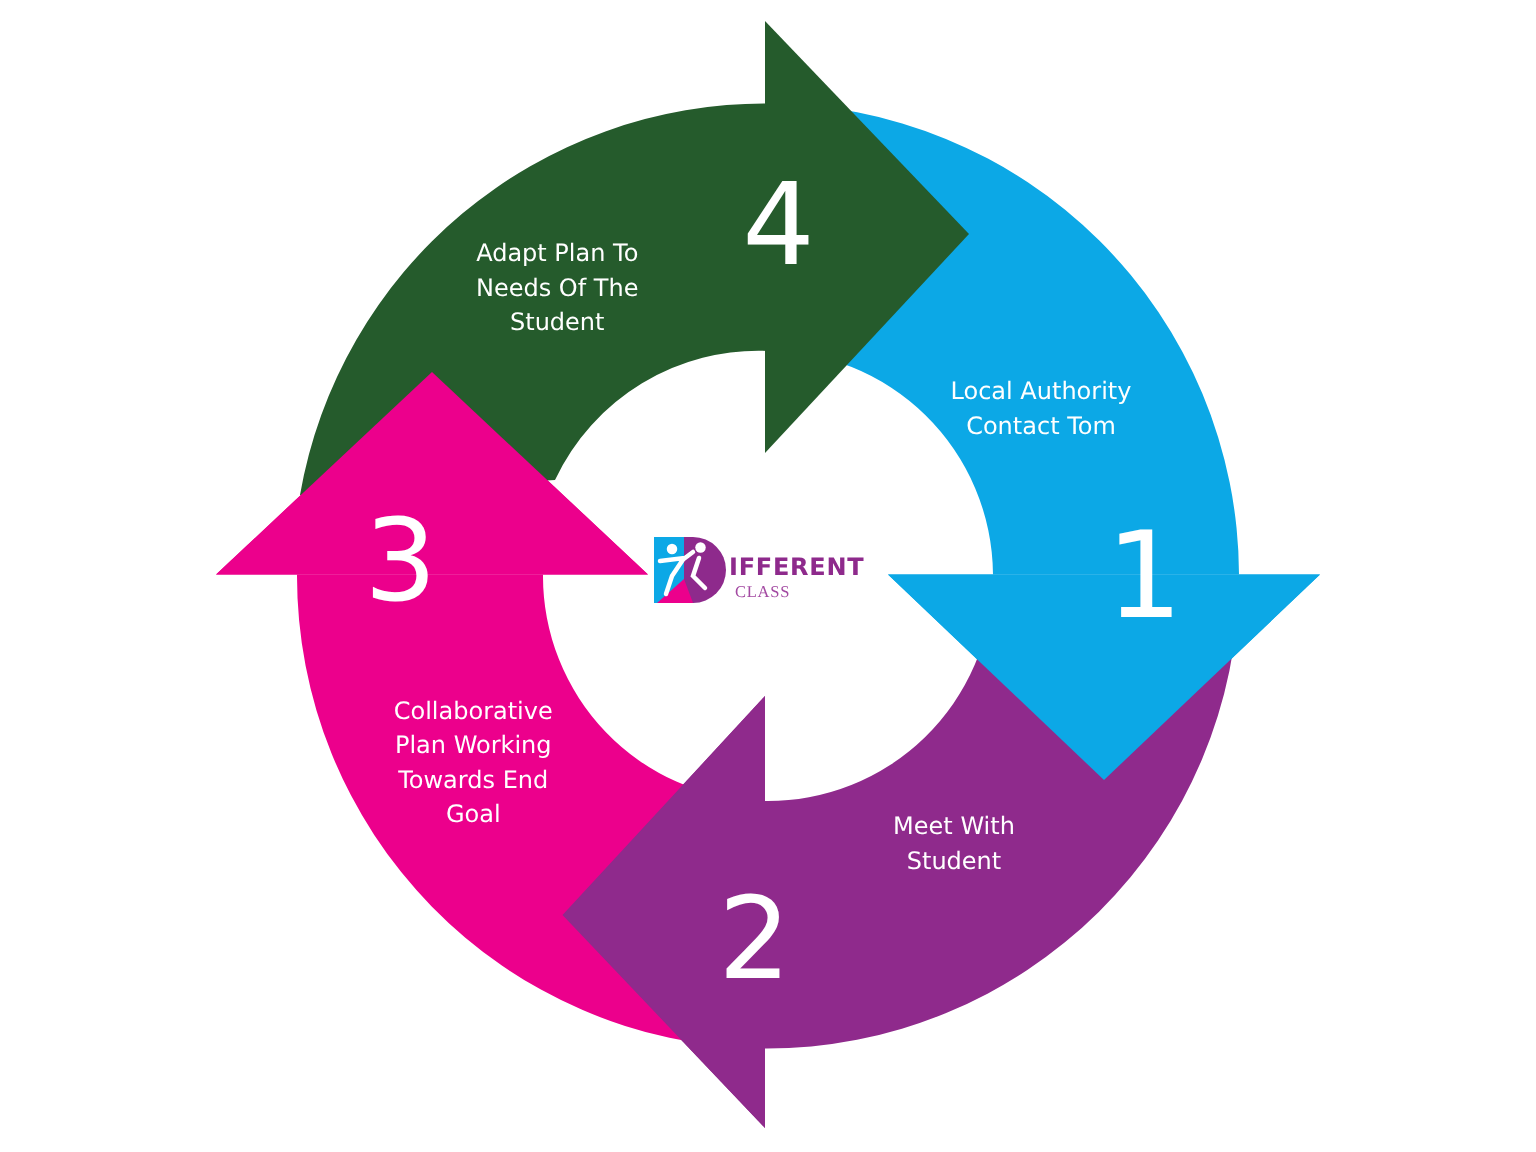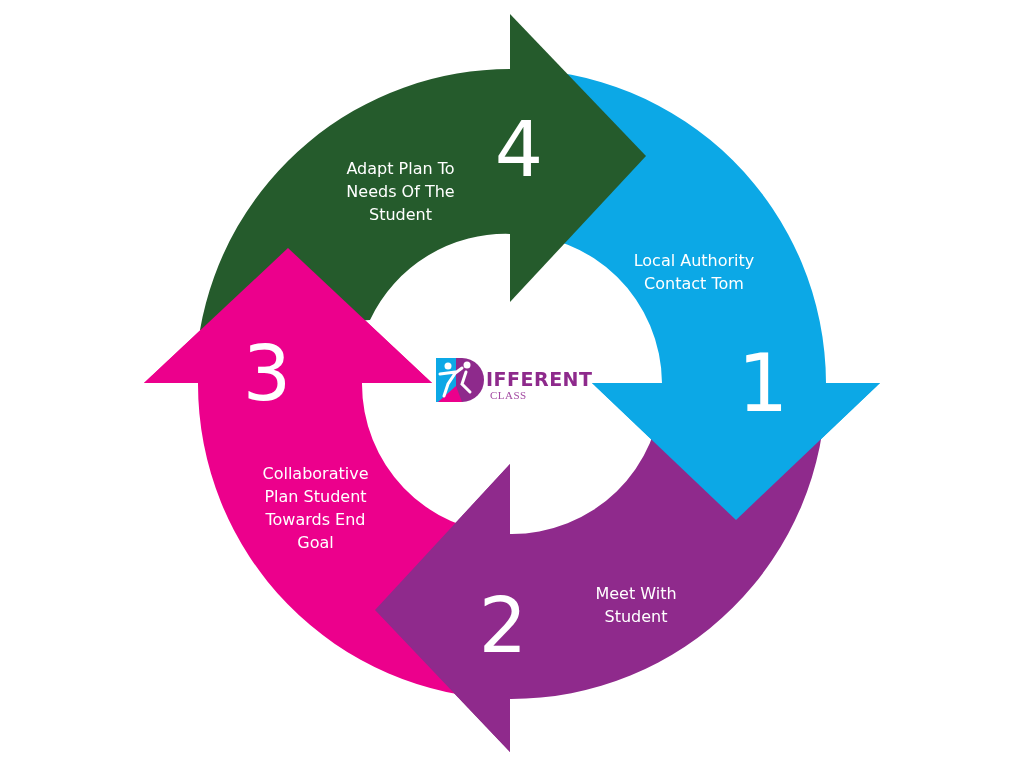--- a/index.html
+++ b/index.html
@@ -7,21 +7,21 @@
            font-family: "Liberation Sans", "DejaVu Sans", sans-serif; }
     #cycle { position: absolute; left: 0; top: 0; width: 1024px; height: 768px; }
     .step-label { position: absolute; color: #ffffff; text-align: center;
                   font-family: "DejaVu Sans", sans-serif; font-size: 16px; line-height: 23px;
                   white-space: pre-line; }
     .step-num { position: absolute; color: #ffffff; font-family: "DejaVu Sans", sans-serif;
                 font-weight: normal; line-height: 1; text-align: center; }
     .logo { position: absolute; left: 436px; top: 356px; width: 160px; height: 50px; }
     .logo-mark { position: absolute; left: 0; top: 0; width: 50px; height: 48px; }
     .logo-word { position: absolute; left: 50px; top: 12px; color: #8e2a8c;
-                 font-family: "DejaVu Sans", sans-serif; font-weight: bold; font-size: 19px; letter-spacing: 0.5px; }
+                 font-family: "DejaVu Sans", sans-serif; font-weight: bold; font-size: 16px; letter-spacing: 0.5px; }
     .logo-sub { position: absolute; left: 54px; top: 33px; color: #a34aa2;
                 font-family: Liberation Serif, serif; font-size: 11px; letter-spacing: 0.5px; }
   </style>
 </head>
 <body>
 
 <svg id="cycle" viewBox="0 0 1024 768" xmlns="http://www.w3.org/2000/svg">
 
   <g>
     <path class="seg1" d="M 510 69 A 315 315 0 0 1 826 383 L 662 383 A 150 150 0 0 0 510 234 Z" fill="#0ca8e6"></path>
@@ -48,30 +48,30 @@
   <polygon class="seg1" points="592,383 880,383 736,520" fill="#0ca8e6"></polygon>
 
   <polygon class="seg2" points="510,464 510,752 375,610" fill="#8f2a8c"></polygon>
 </svg>
 
 <div class="step-num" style="left:482px; top:112px; width:74px; font-size:76px;">4</div>
 <div class="step-num" style="left:726px; top:344px; width:74px; font-size:80px;">1</div>
 <div class="step-num" style="left:230px; top:336px; width:74px; font-size:76px;">3</div>
 <div class="step-num" style="left:466px; top:588px; width:74px; font-size:76px;">2</div>
 
-<div class="step-label" style="left:313px; top:157px; width:175px;text-align:center;">Adapt Plan To
+<div class="step-label" style="left:284px; top:157px; width:175px;text-align:center;">Adapt Plan To
 Needs Of The
 Student</div>
 <div class="step-label" style="left:604px; top:249px; width:180px;">Local Authority
 Contact Tom</div>
 <div class="step-label" style="left:228px; top:462px; width:175px;">Collaborative
-Plan Student
+Plan Working
 Towards End
 Goal</div>
-<div class="step-label" style="left:566px; top:582px; width:140px;">Meet With
+<div class="step-label" style="left:566px; top:539px; width:140px;">Meet With
 Student</div>
 
 <div class="logo">
   <svg class="logo-mark" viewBox="0 0 50 48">
     <rect x="0" y="2" width="20" height="44" fill="#0ca8e6"></rect>
     <path d="M 20 2 L 26 2 A 22 22 0 0 1 26 46 L 20 46 Z" fill="#8e2a8c"></path>
     <polygon points="2,46 20,30 26,46" fill="#ec008c"></polygon>
     <circle cx="12" cy="10" r="3.5" fill="#ffffff"></circle>
     <path d="M 4 18 L 20 16 L 12 28 L 8 40 M 18 18 L 26 12" stroke="#ffffff" stroke-width="3" fill="none" stroke-linecap="round"></path>
     <circle cx="31" cy="9" r="3.5" fill="#ffffff"></circle>

